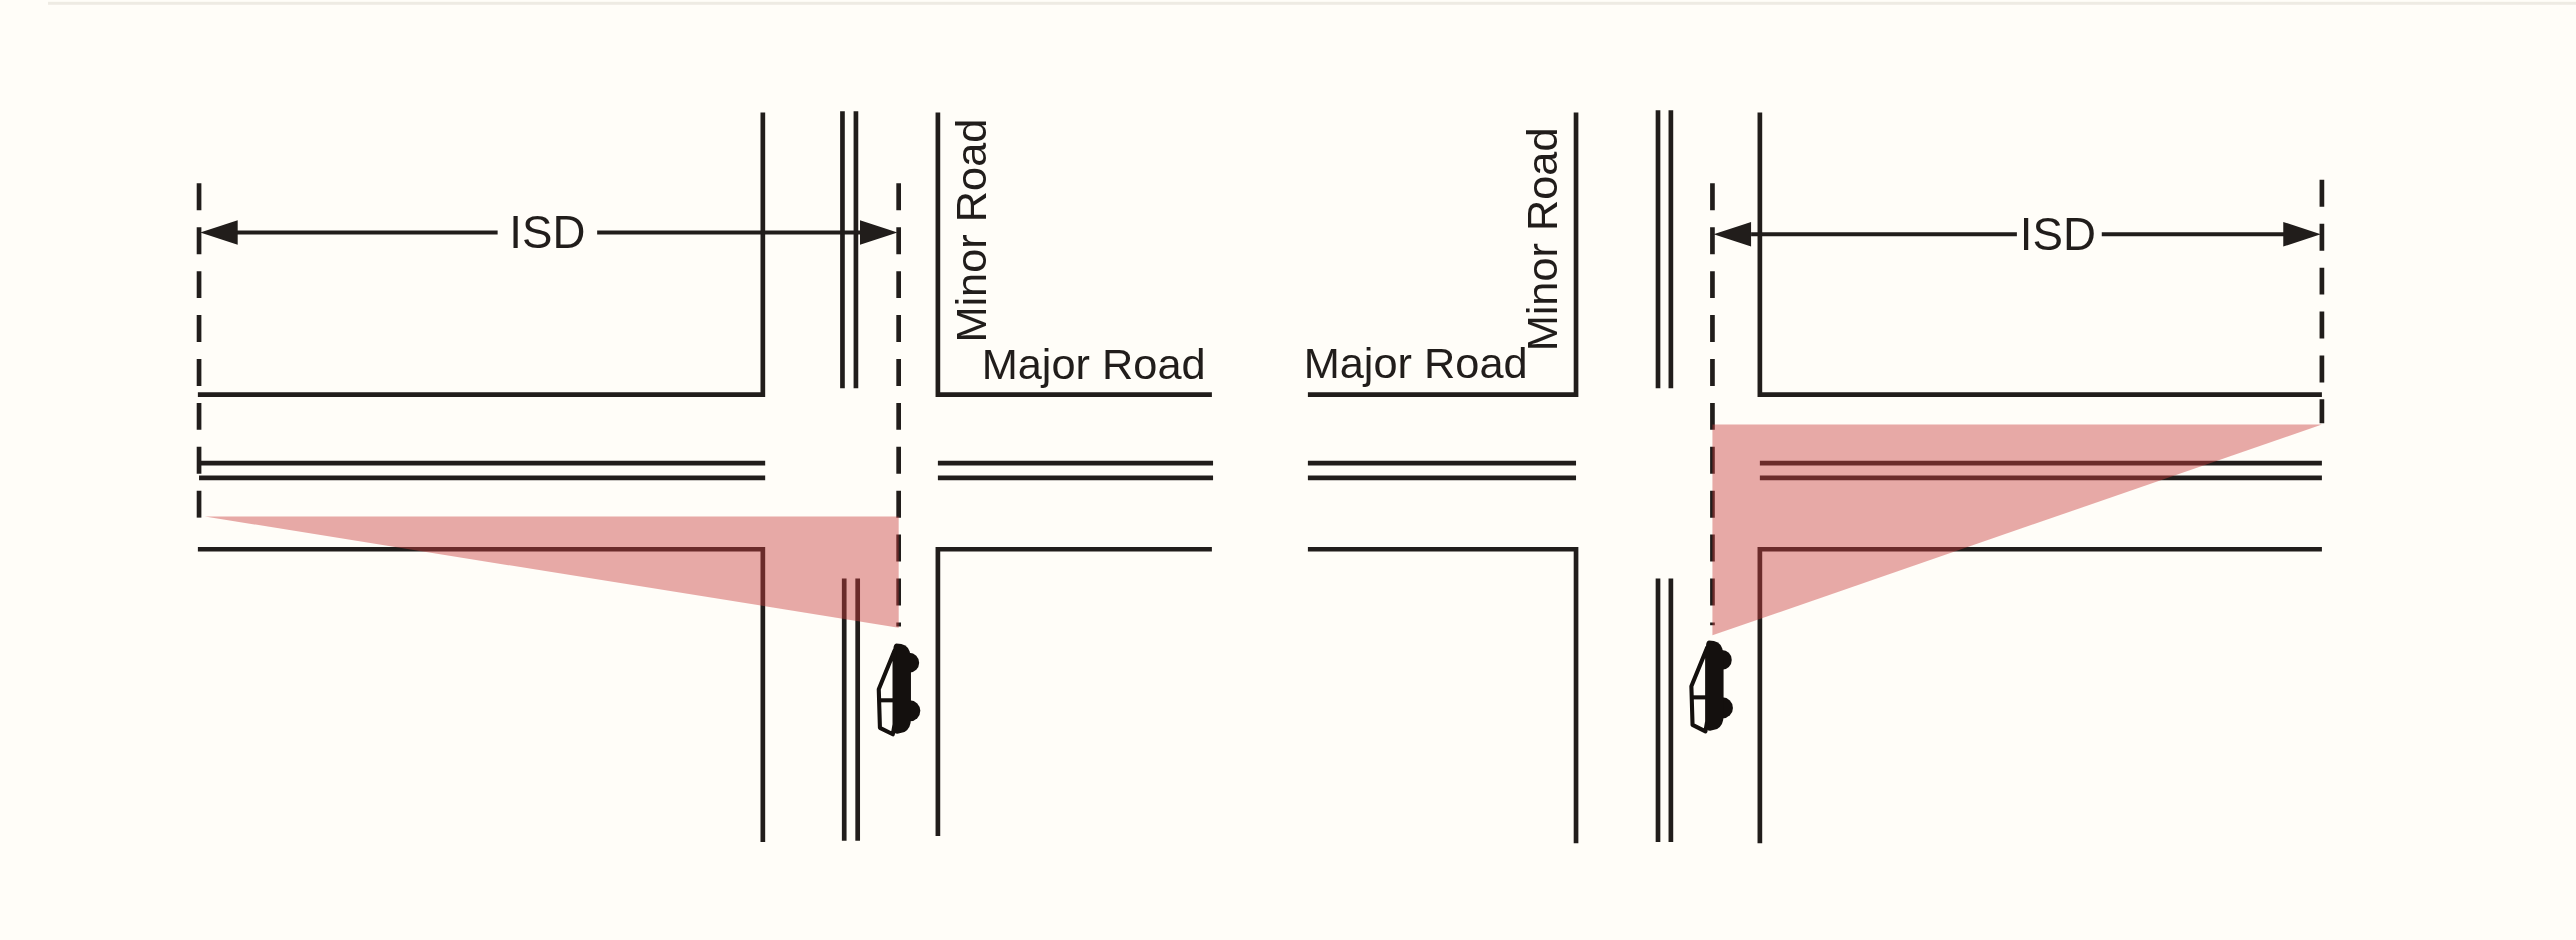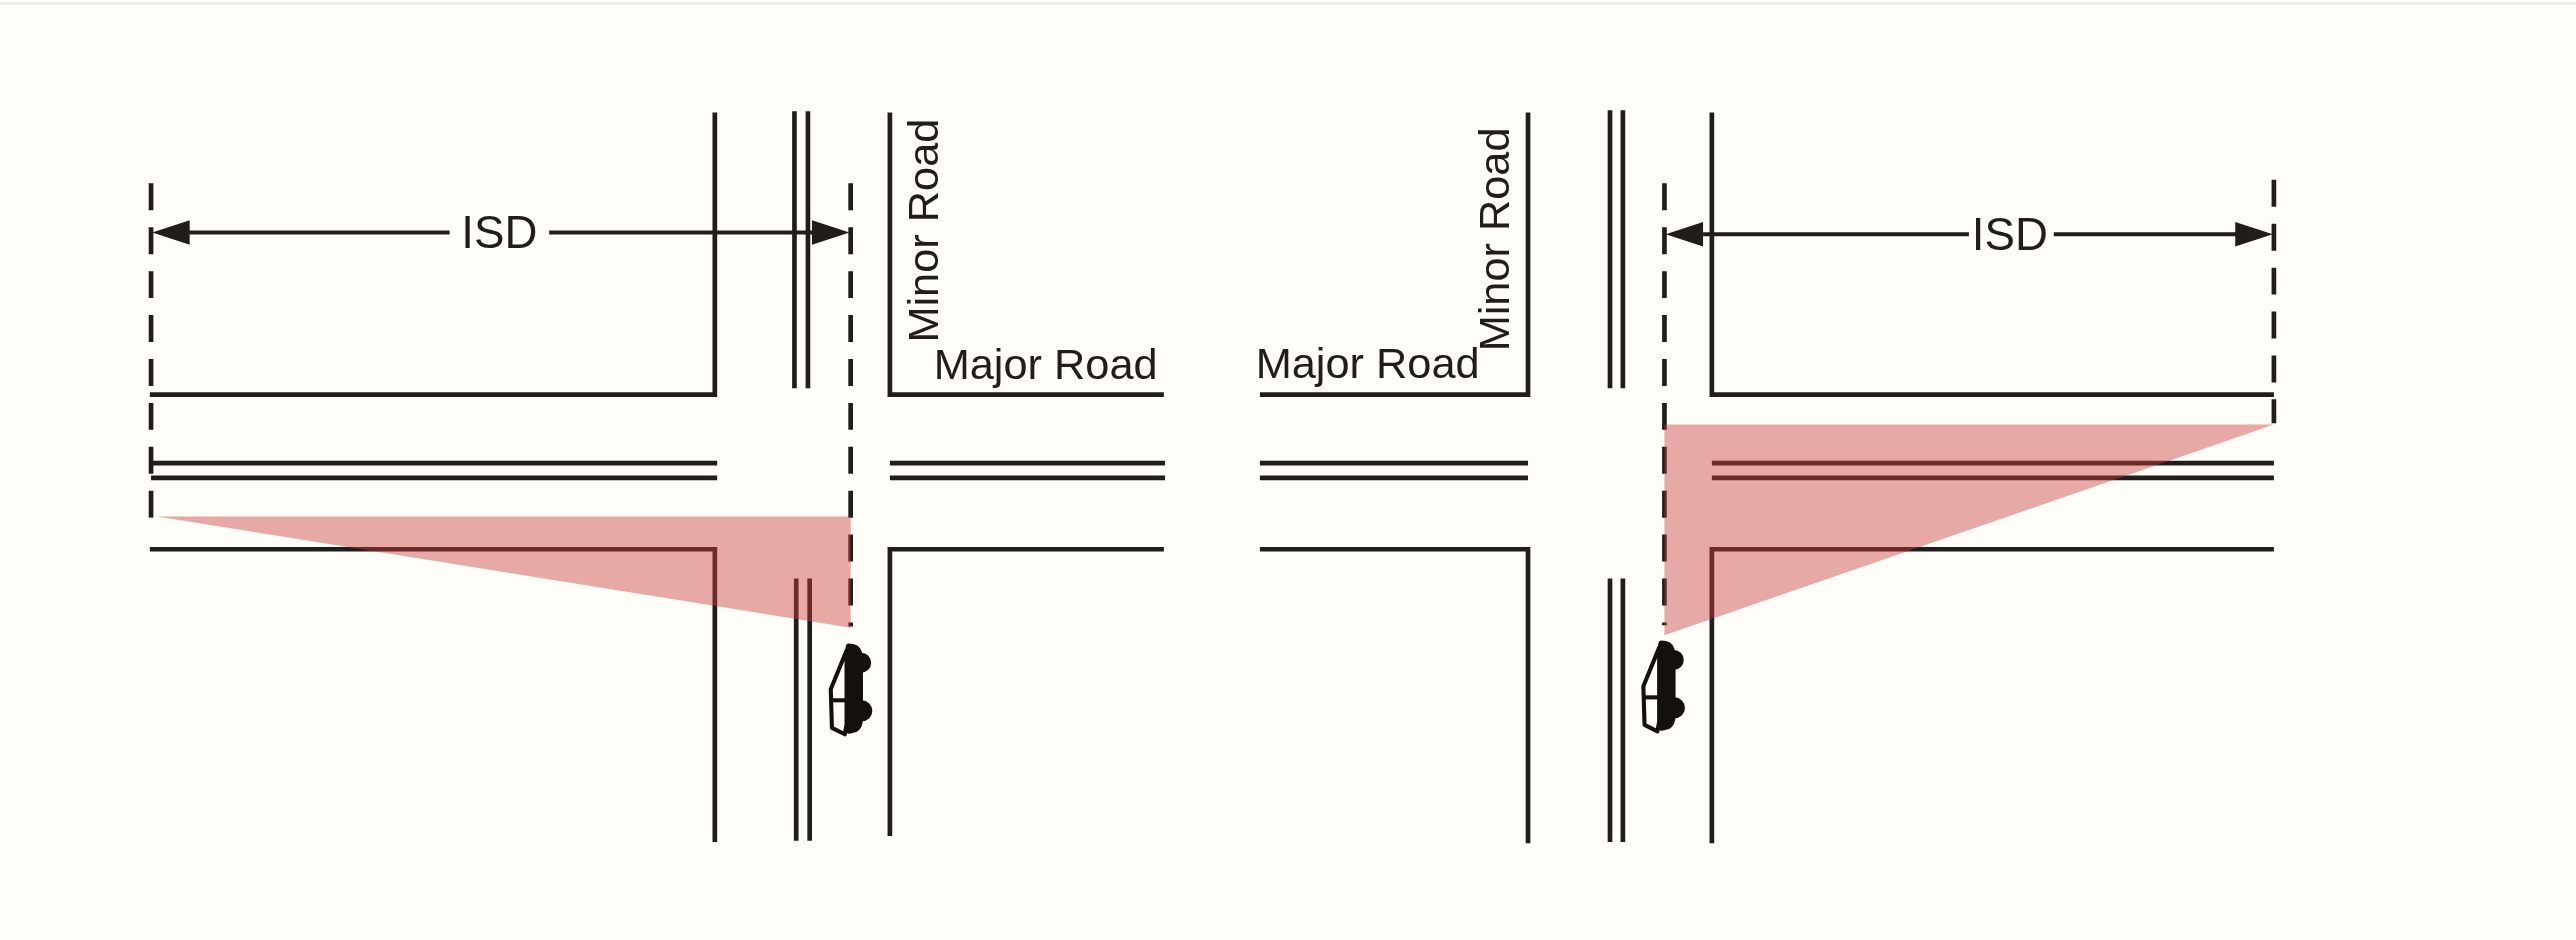--- a/index.html
+++ b/index.html
@@ -9,20 +9,21 @@
     height: 941px;
     overflow: hidden;
     background: #fffdf8;
     font-family: "Liberation Sans", "DejaVu Sans", sans-serif;
   }
   #app {
     position: relative;
     width: 2359px;
     height: 941px;
     background: #fffdf8;
+    padding-left: 48px;
   }
   svg { display: block; }
   text {
     fill: #211d1b;
     font-family: "Liberation Sans", "DejaVu Sans", sans-serif;
   }
   .road-label { font-size: 74px; }
   .isd-label  { font-size: 78px; }
 </style>
 </head>

